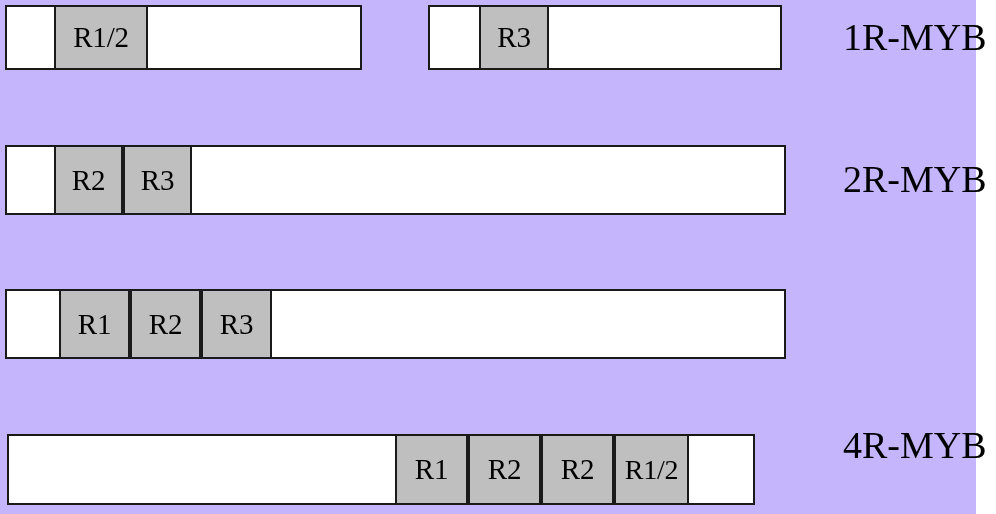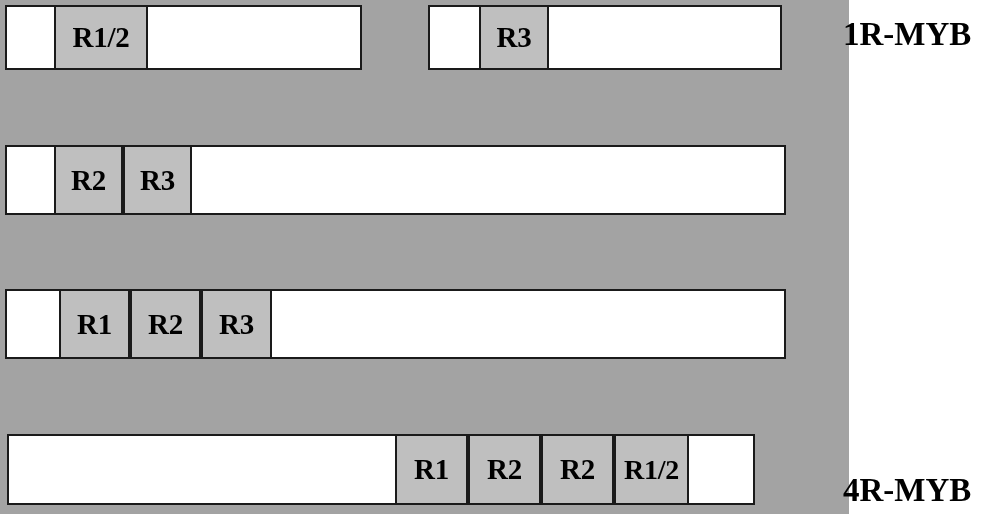--- a/index.html
+++ b/index.html
@@ -9,24 +9,23 @@
   }
   body {
     width: 996px;
     height: 514px;
     overflow: hidden;
     font-family: "Liberation Serif", "DejaVu Serif", serif;
   }
 
   #diagram {
     position: relative;
-    width: 849px;
+    width: 976px;
     height: 514px;
-    background: #a3a3a3;
-    font-weight: bold;
+    background: #c4b5fd;
   }
 
   
   .bar {
     position: absolute;
     box-sizing: border-box;
     background: #ffffff;
     border: 2px solid #1a1a1a;
   }
 
@@ -53,21 +52,21 @@
     letter-spacing: -0.2px;
   }
   .domain.narrow .domain-label {
     font-size: 28px;
   }
 
   
   .row-label {
     position: absolute;
     font-family: "Liberation Serif", "DejaVu Serif", serif;
-    font-size: 33px;
+    font-size: 38px;
     line-height: 1;
     color: #000000;
     white-space: nowrap;
     left: 843px;
   }
 </style>
 </head>
 <body>
 
 <div id="diagram">
@@ -83,20 +82,21 @@
     </div>
     <div class="row-label" style="top: 18px;">1R-MYB</div>
     <div class="bar" style="left: 5px; top: 145px; width: 781px; height: 70px; background: rgb(255, 255, 255); border-color: rgb(26, 26, 26);">
       <div class="domain" style="left: 47px; width: 69px; background: rgb(191, 191, 191); border-color: rgb(26, 26, 26);">
         <span class="domain-label">R2</span>
       </div>
       <div class="domain" style="left: 116px; width: 69px; background: rgb(191, 191, 191); border-color: rgb(26, 26, 26);">
         <span class="domain-label">R3</span>
       </div>
     </div>
+    <div class="row-label" style="top: 160px;">2R-MYB</div>
     <div class="bar" style="left: 5px; top: 289px; width: 781px; height: 70px; background: rgb(255, 255, 255); border-color: rgb(26, 26, 26);">
       <div class="domain" style="left: 52px; width: 71px; background: rgb(191, 191, 191); border-color: rgb(26, 26, 26);">
         <span class="domain-label">R1</span>
       </div>
       <div class="domain" style="left: 123px; width: 71px; background: rgb(191, 191, 191); border-color: rgb(26, 26, 26);">
         <span class="domain-label">R2</span>
       </div>
       <div class="domain" style="left: 194px; width: 71px; background: rgb(191, 191, 191); border-color: rgb(26, 26, 26);">
         <span class="domain-label">R3</span>
       </div>
@@ -108,14 +108,14 @@
       <div class="domain" style="left: 459px; width: 73px; background: rgb(191, 191, 191); border-color: rgb(26, 26, 26);">
         <span class="domain-label">R2</span>
       </div>
       <div class="domain" style="left: 532px; width: 73px; background: rgb(191, 191, 191); border-color: rgb(26, 26, 26);">
         <span class="domain-label">R2</span>
       </div>
       <div class="domain narrow" style="left: 605px; width: 75px; background: rgb(191, 191, 191); border-color: rgb(26, 26, 26);">
         <span class="domain-label">R1/2</span>
       </div>
     </div>
-    <div class="row-label" style="top: 474px;">4R-MYB</div>
+    <div class="row-label" style="top: 426px;">4R-MYB</div>
   </div>
 
 </body></html>

